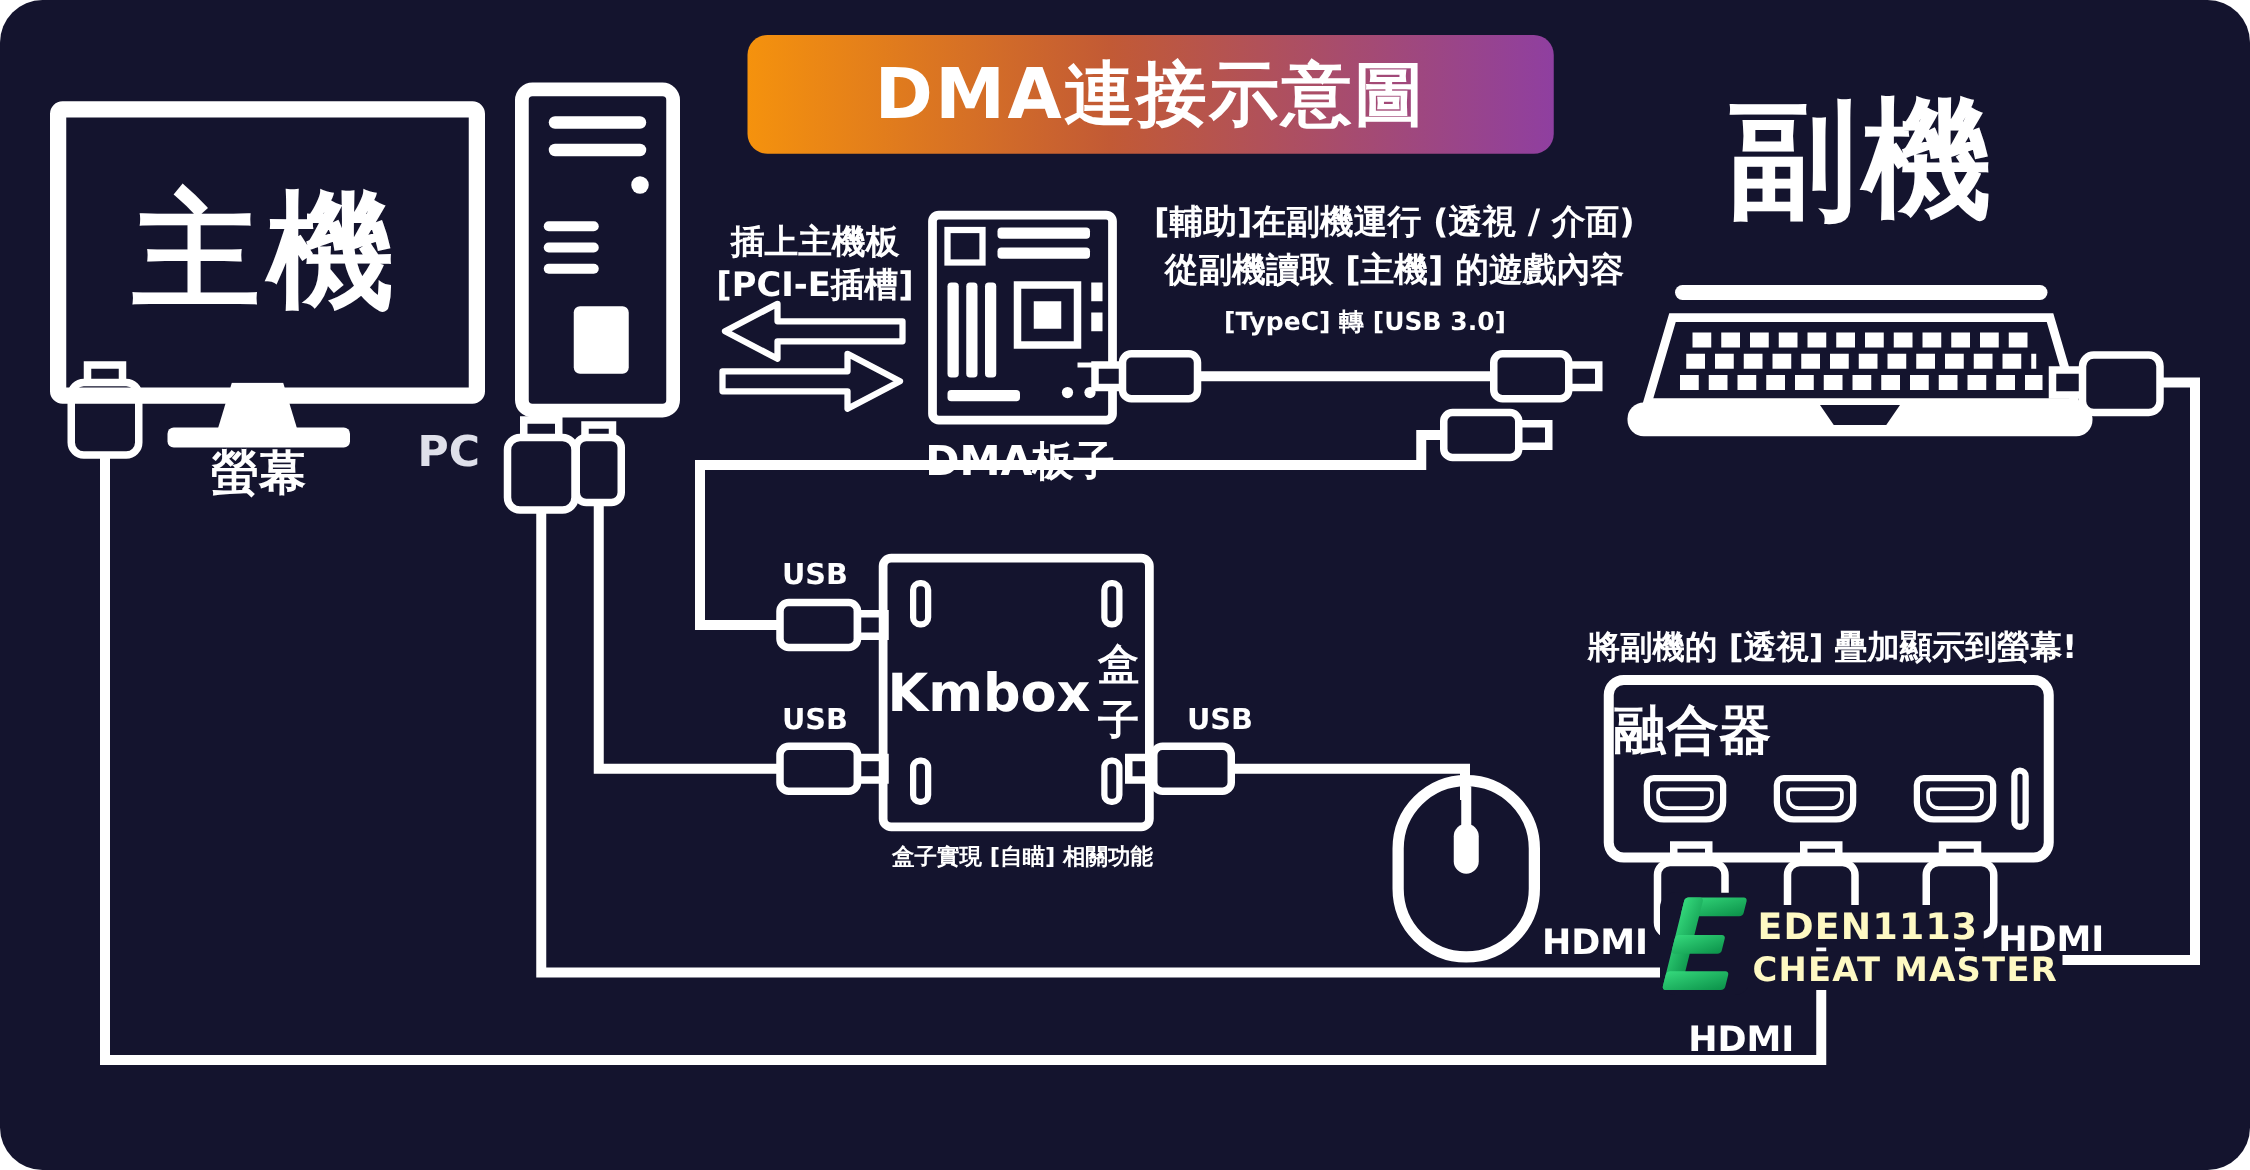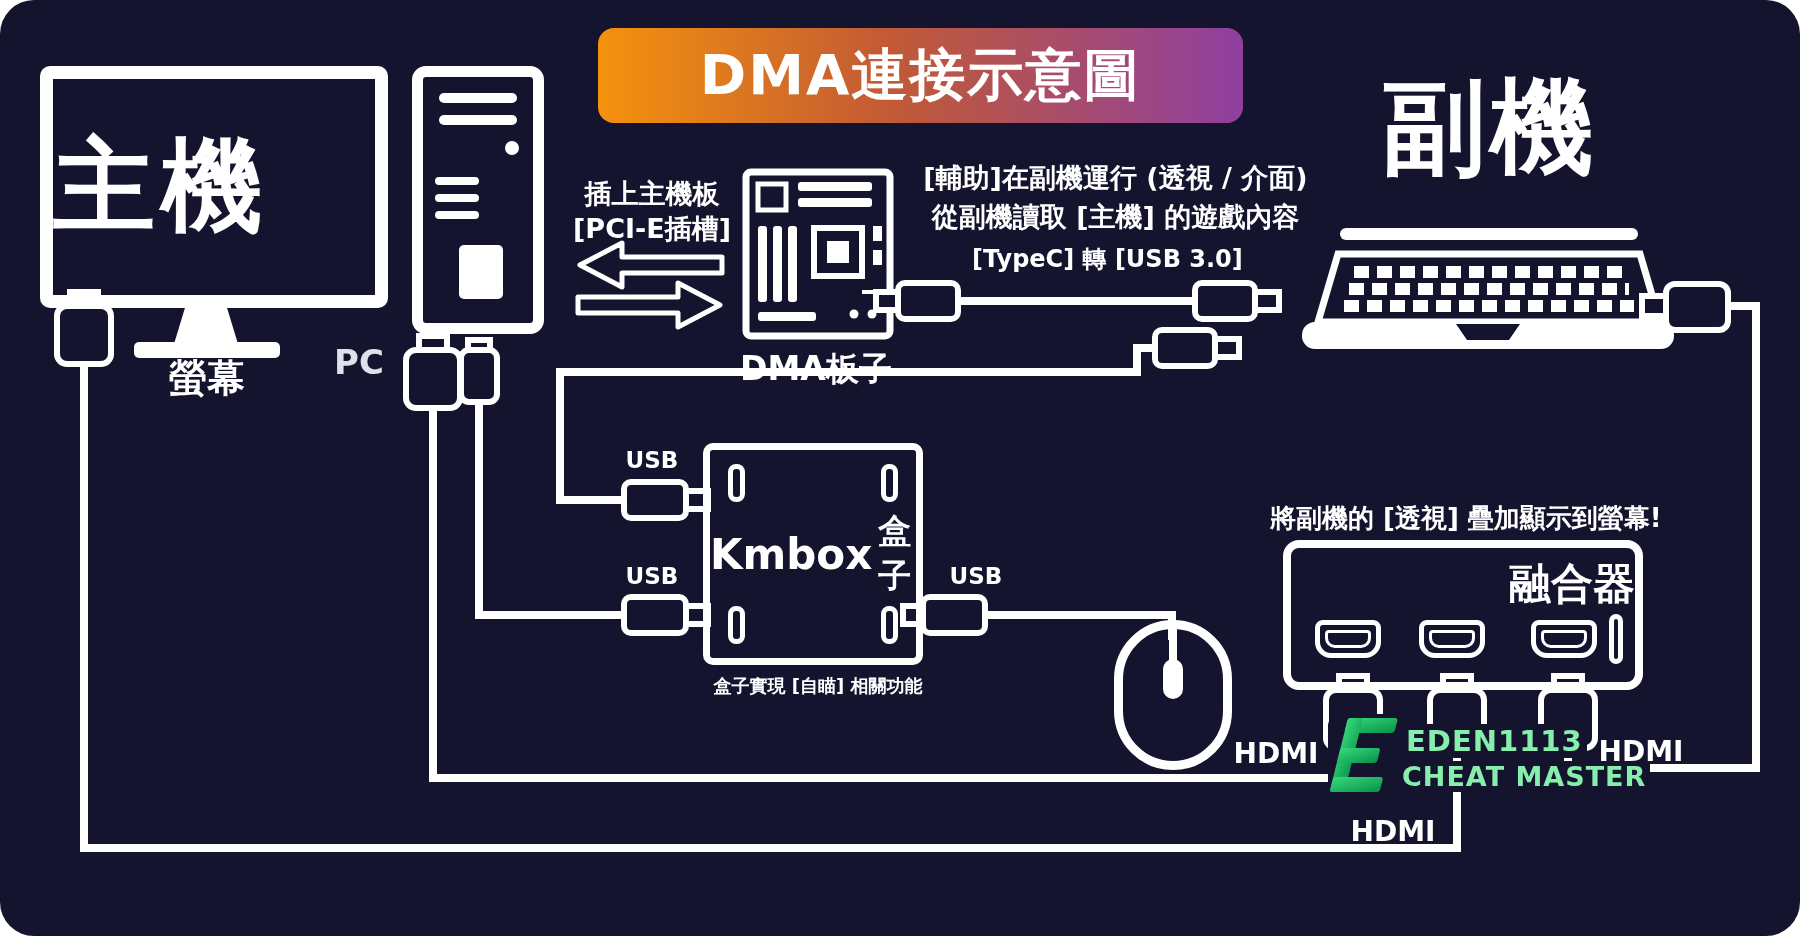--- a/index.html
+++ b/index.html
@@ -11,55 +11,55 @@
   .cable { fill:none; stroke:#fff; stroke-width:8; }
   .plug  { fill:#14142e; stroke:#fff; stroke-width:6; }
   .arrow { fill:none; stroke:#fff; stroke-width:5; stroke-linejoin:round; }
   .abs { position:absolute; }
   .lbl { position:absolute; font-weight:bold; color:#fff; text-align:center;
          line-height:1.3; white-space:nowrap; }
   .banner { position:absolute; left:598px; top:28px; width:645px; height:95px;
             border-radius:16px; background:linear-gradient(90deg,#f5920d 0%,#c25a35 45%,#8f3fa0 100%);
             display:flex; align-items:center; justify-content:center;
             font-size:56px; font-weight:bold; color:#fff; letter-spacing:2px; }
-  .monitor { position:absolute; left:40px; top:66px; width:348px; height:242px;
+  .monitor { position:absolute; left:40px; top:81px; width:348px; height:242px;
              border:13px solid #fff; border-radius:10px; display:flex;
-             align-items:center; justify-content:flex-start; }
+             align-items:center; justify-content:center; }
   .monitor-label { font-size:102px; font-weight:bold; letter-spacing:6px; }
   .neck { position:absolute; left:174px; top:306px; width:64px; height:38px; background:#fff;
           clip-path:polygon(18% 0,82% 0,100% 100%,0 100%); }
   .mbase { position:absolute; left:134px; top:342px; width:146px; height:16px;
            background:#fff; border-radius:5px; }
   .tower { position:absolute; left:412px; top:66px; width:132px; height:268px;
            border:11px solid #fff; border-radius:14px; }
   .tower .bar { position:absolute; left:16px; width:78px; height:10px; background:#fff; border-radius:5px; }
   .tower .dot { position:absolute; right:14px; top:64px; width:14px; height:14px; background:#fff; border-radius:50%; }
   .tower .vent { position:absolute; left:12px; width:44px; height:8px; background:#fff; border-radius:4px; }
   .tower .block { position:absolute; left:36px; top:168px; width:44px; height:54px; background:#fff; border-radius:5px; }
   .kmbox { position:absolute; left:703px; top:443px; width:220px; height:222px;
            border:7px solid #fff; border-radius:10px; display:flex; 
            align-items:center; justify-content:center; gap:6px; }
   .kmbox-title { font-size:42px; font-weight:bold; }
   .kmbox-sub { font-size:33px; font-weight:bold; }
   .kport { position:absolute; width:17px; height:38px; border:5px solid #fff; border-radius:8px; }
   .fusion { position:absolute; left:1283px; top:540px; width:360px; height:150px;
             border:8px solid #fff; border-radius:16px; }
-  .fusion-title { width:100%; text-align:right; margin-top:8px; font-size:42px; font-weight:bold; }
+  .fusion-title { width:100%; text-align:left; margin-top:8px; font-size:42px; font-weight:bold; }
   .hport { position:absolute; top:72px; width:66px; height:38px; border:5px solid #fff;
            border-radius:8px 8px 16px 16px; }
   .hport .inner { position:absolute; left:5px; right:5px; top:5px; bottom:5px;
                   border:3px solid #fff; border-radius:4px 4px 10px 10px; }
   .cpill { position:absolute; left:318px; top:66px; width:14px; height:50px;
            border:5px solid #fff; border-radius:9px; }
   .mouse { position:absolute; left:1114px; top:620px; width:118px; height:150px;
            border:9px solid #fff; border-radius:59px; }
   .mouse-line { position:absolute; left:calc(50% - 4px); top:0; width:8px; height:34px; background:#fff; }
   .mouse-wheel { position:absolute; left:calc(50% - 10px); top:30px; width:20px; height:40px;
                  background:#fff; border-radius:10px; }
-  .logo-text { position:absolute; font-weight:bold; color:#86efac; letter-spacing:1px;
+  .logo-text { position:absolute; font-weight:bold; color:#fef9c3; letter-spacing:1px;
                white-space:nowrap; background:#14142e; padding:0 4px; }
 </style>
 </head>
 <body>
 
 <div class="canvas">
 
   <svg class="wires" width="1800" height="936" viewBox="0 0 1800 936">
 
     <path class="cable" d="M 84 346 L 84 848 L 1457 848 L 1457 744"></path>
@@ -187,21 +187,21 @@
     <div>[PCI-E插槽]</div>
   </div>
 
   <div class="lbl" style="left:716px;top:348px;width:200px;font-size:33px">DMA板子</div>
 
   <div class="lbl" style="left:918px;top:158px;width:395px;font-size:27px;line-height:1.45">
     <div>[輔助]在副機運行 (透視 / 介面)</div>
     <div>從副機讀取 [主機] 的遊戲內容</div>
   </div>
 
-  <div class="lbl" style="left:972px;top:244px;width:240px;font-size:24px">[TypeC] 轉 [USB 3.0]</div>
+  <div class="lbl" style="left:972px;top:244px;width:240px;font-size:20px">[TypeC] 轉 [USB 3.0]</div>
 
   <div class="lbl" style="left:1318px;top:60px;width:344px;font-size:104px;letter-spacing:4px">副機</div>
 
   <div class="kmbox">
     <div class="kport" style="left:18px;top:14px"></div>
     <div class="kport" style="right:18px;top:14px"></div>
     <div class="kport" style="left:18px;bottom:14px"></div>
     <div class="kport" style="right:18px;bottom:14px"></div>
     <div class="kmbox-title">Kmbox</div>
     <div class="kmbox-sub">盒子</div>

